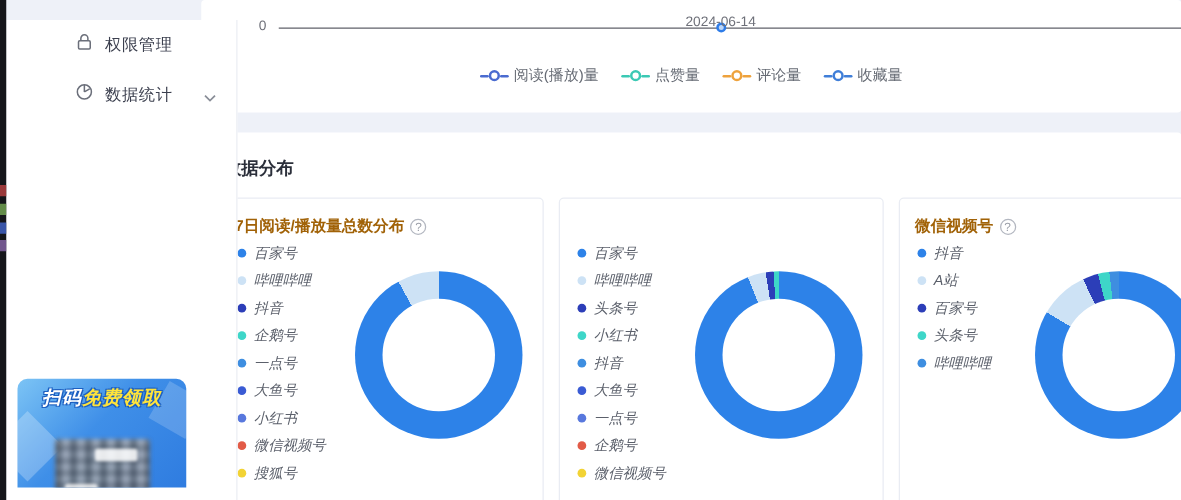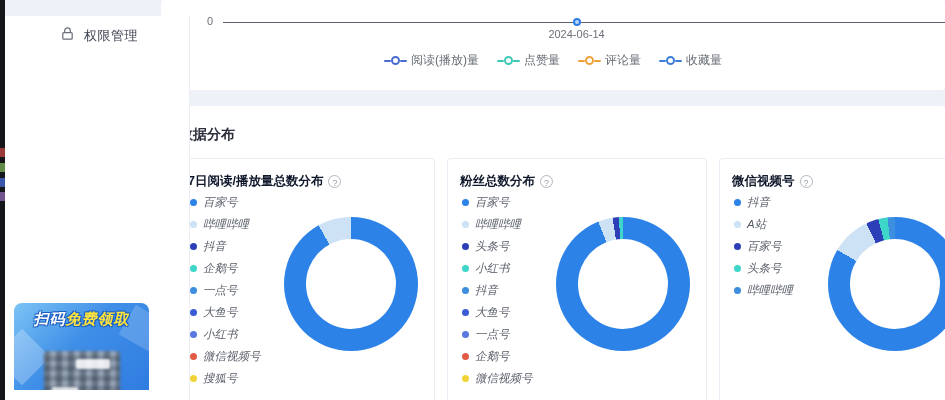--- a/index.html
+++ b/index.html
@@ -36,33 +36,33 @@
   .qr-hl{position:absolute;left:62px;top:56px;width:34px;height:10px;background:rgba(255,255,255,.85);filter:blur(1.2px);border-radius:2px;}
   .qr-hl2{position:absolute;left:38px;top:84px;width:26px;height:8px;background:rgba(250,250,250,.8);filter:blur(1.2px);border-radius:2px;}
   
   .main{position:absolute;left:161px;top:0;width:784px;height:400px;}
   .card{background:#ffffff;border-radius:3px;}
   
   .trend-card{position:relative;height:90px;width:100%;}
   .axis-zero{position:absolute;left:46px;top:15px;font-size:11px;color:#6e7079;}
   .axis-line{position:absolute;left:62px;right:0;top:22px;height:0;border-top:1.5px solid #60626b;}
   .axis-dot{position:absolute;top:18px;width:8px;height:8px;border-radius:50%;border:2px solid #2e7ce8;background:#bcd6f8;box-sizing:border-box;}
-  .axis-date{position:absolute;top:28px;font-size:11px;color:#6e7079;transform:translateX(-50%);}
+  .axis-date{position:absolute;top:12px;font-size:11px;color:#6e7079;transform:translateX(-50%);}
   .trend-legend{position:absolute;left:0;right:0;top:52px;display:flex;justify-content:center;gap:18px;align-items:center;}
   .tl-item{display:flex;gap:4px;cursor:pointer;}
   .tl-item .lbl{font-size:12px;color:#666b74;}
   .tl-marker{display:flex;align-items:center;}
   .tl-line{width:7px;height:2px;border-radius:1px;}
   .tl-circle{width:9px;height:9px;border-radius:50%;border:2px solid;background:#fff;box-sizing:border-box;}
   
   .dist-card{position:relative;margin-top:16px;height:300px;padding:14px 0 0 14px;box-sizing:border-box;}
   .section-title{font-size:14px;font-weight:bold;color:#2b2f3a;margin:6px 0 14px 4px;}
   .cards-row{display:flex;gap:12px;}
   .chart-card{flex:0 0 260px;width:260px;height:260px;border:1px solid #e9ecf3;border-radius:4px;background:#fff;box-sizing:border-box;padding:14px 12px;position:relative;}
-  .chart-card .cc-title{font-size:12.5px;font-weight:bold;color:#0f172a;display:flex;align-items:center;gap:5px;}
+  .chart-card .cc-title{font-size:12.5px;font-weight:bold;color:#a16207;display:flex;align-items:center;gap:5px;}
   .help{display:inline-block;width:13px;height:13px;border-radius:50%;border:1px solid #b3b7c0;color:#9a9ea8;font-size:9.5px;line-height:13px;text-align:center;font-weight:normal;box-sizing:border-box;cursor:pointer;}
   .help::before{content:"?";}
   .cc-legend{position:absolute;left:14px;top:36px;display:flex;flex-direction:column;gap:7px;font-style:italic;}
   .cc-li{display:flex;align-items:center;gap:6px;cursor:pointer;}
   .cc-dot{width:7px;height:7px;border-radius:50%;flex:0 0 auto;}
   .cc-li .lbl{font-size:11.5px;color:#5b606b;white-space:nowrap;}
   .donut{position:absolute;right:16px;top:58px;width:134px;height:134px;border-radius:50%;}
   .donut::after{content:"";position:absolute;left:22px;top:22px;right:22px;bottom:22px;background:#fff;border-radius:50%;}
   
 </style>
@@ -79,20 +79,34 @@
 <aside class="sidebar">
   <div class="side-item">
     <span>
       <svg width="15" height="15" viewBox="0 0 16 16" fill="none" stroke="#6b6f7a" stroke-width="1.3">
         <rect x="3" y="7" width="10" height="7" rx="1"></rect>
         <path d="M5 7 V5 a3 3 0 0 1 6 0 V7"></path>
       </svg>
     </span>
     <span class="lbl">权限管理</span>
   </div>
+  <div class="side-item">
+    <span>
+      <svg width="15" height="15" viewBox="0 0 16 16" fill="none" stroke="#6b6f7a" stroke-width="1.3">
+        <circle cx="8" cy="8" r="6"></circle>
+        <path d="M8 8 V2.2 M8 8 L12.5 5.5"></path>
+      </svg>
+    </span>
+    <span class="lbl">数据统计</span>
+    <span class="chev">
+      <svg width="10" height="7" viewBox="0 0 10 7" fill="none" stroke="#8a8e98" stroke-width="1.4">
+        <path d="M1 1.5 L5 5.5 L9 1.5"></path>
+      </svg>
+    </span>
+  </div>
 
   <div class="banner">
     <span class="deco1"></span>
     <span class="deco2"></span>
     <div class="bline first"><span class="wt">扫码</span><span class="yl">免费领取</span></div>
     <div class="qr"></div>
     <div class="qr-hl"></div>
     <div class="qr-hl2"></div>
   </div>
 </aside>
@@ -183,24 +197,20 @@
             </span>
             <span class="cc-li">
               <span class="cc-dot" style="background:#f2d335"></span>
               <span class="lbl">搜狐号</span>
             </span>
           </div>
     <div class="donut" style="background: conic-gradient(rgb(45, 130, 232) 0%, rgb(45, 130, 232) 92%, rgb(205, 226, 245) 92%, rgb(205, 226, 245) 100%);"></div>
   </div>
 
   <div class="chart-card">
-    <div class="cc-title">
-      <span class="cc-title-text">粉丝总数分布</span>
-      <span class="help"></span>
-    </div>
     <div class="cc-legend">
             <span class="cc-li">
               <span class="cc-dot" style="background:#2d82e8"></span>
               <span class="lbl">百家号</span>
             </span>
             <span class="cc-li">
               <span class="cc-dot" style="background:#cde2f5"></span>
               <span class="lbl">哔哩哔哩</span>
             </span>
             <span class="cc-li">

